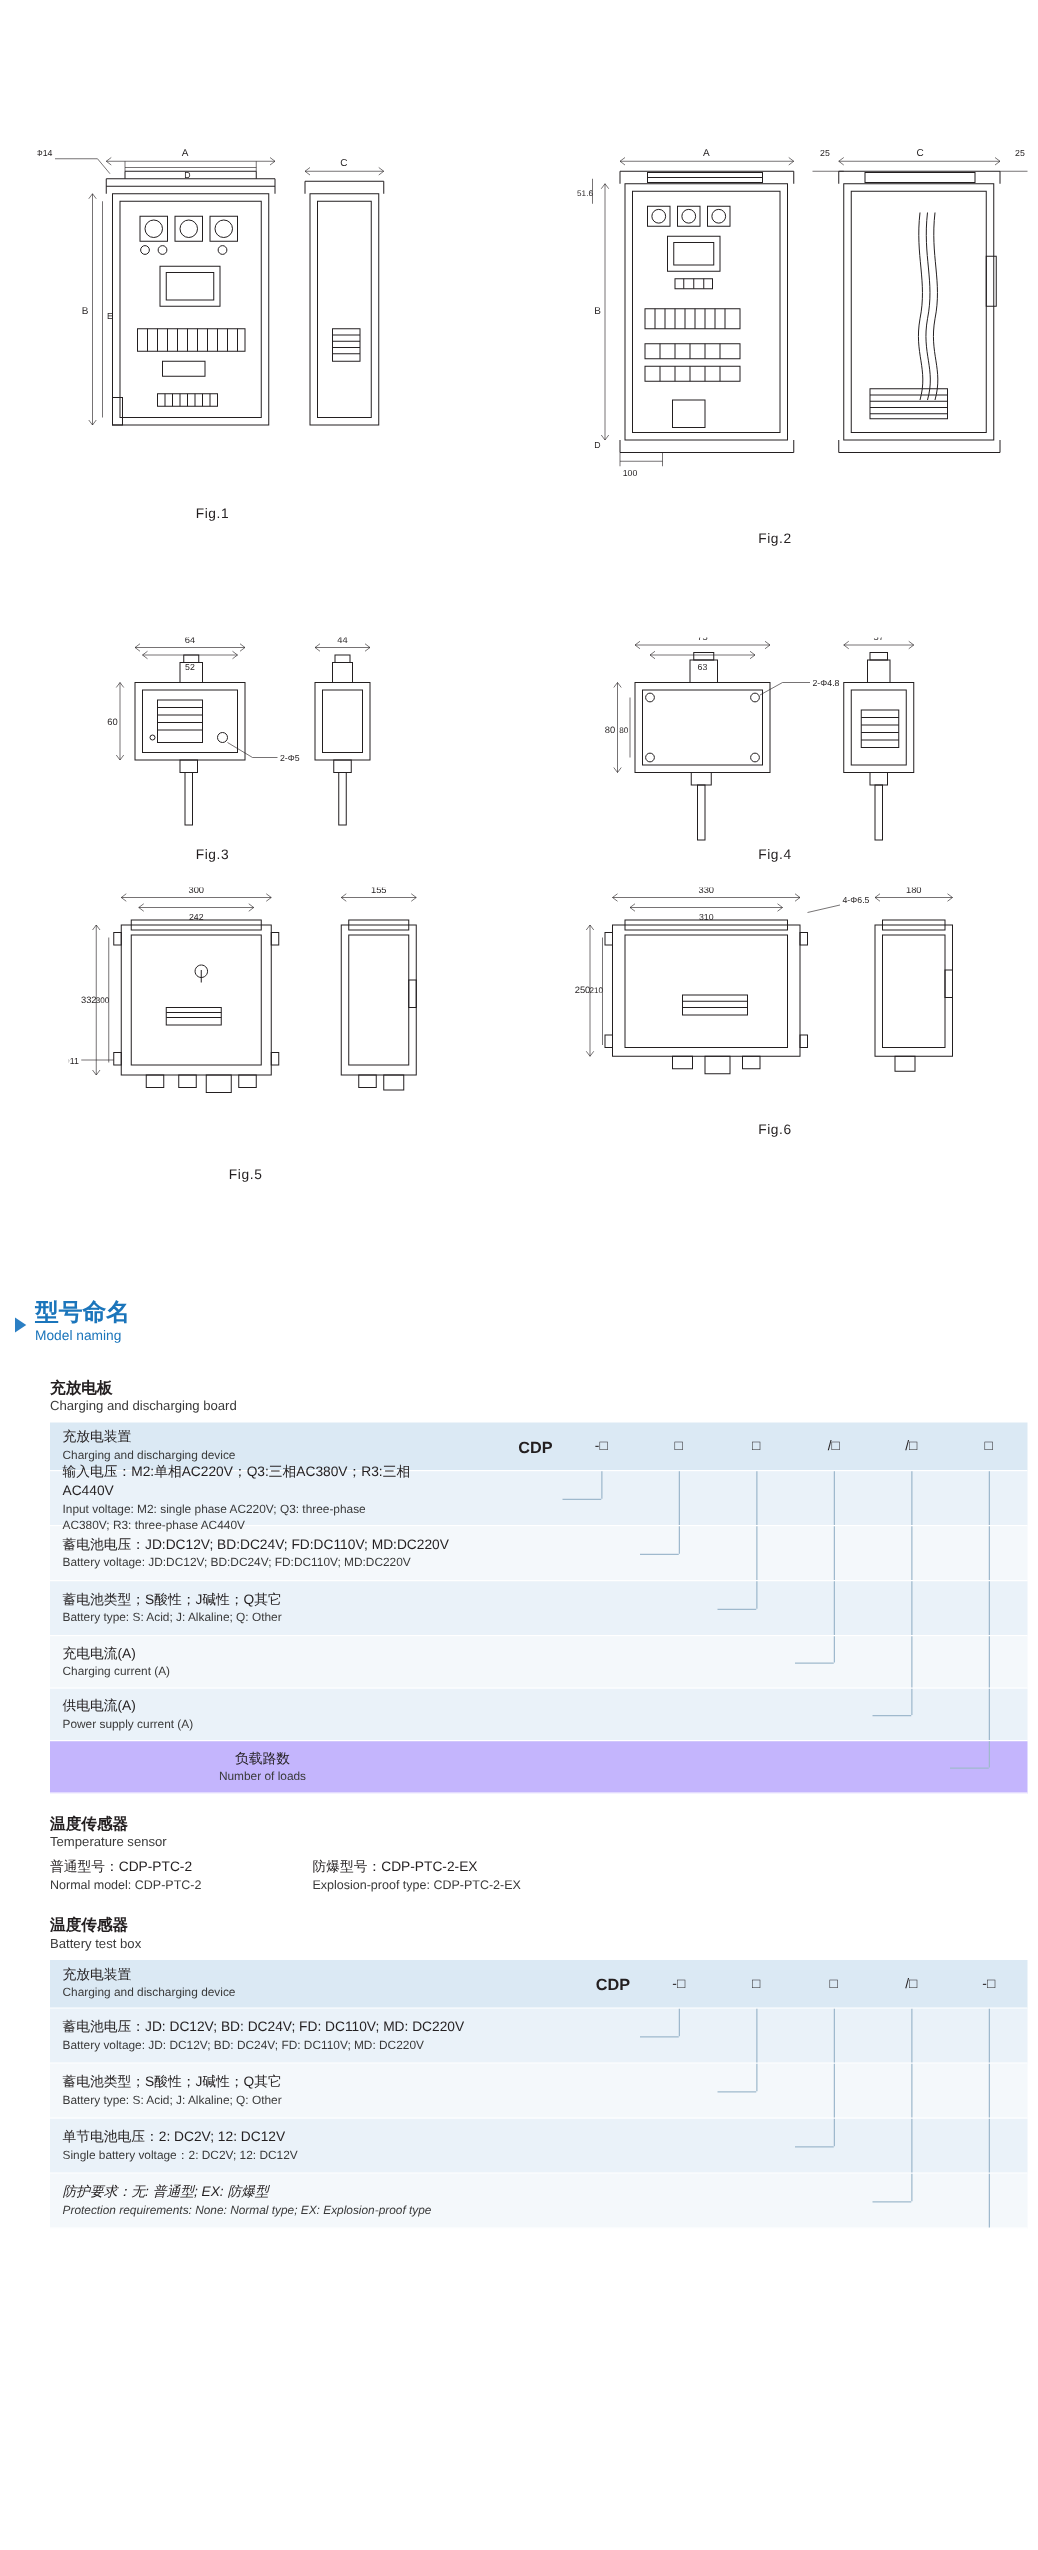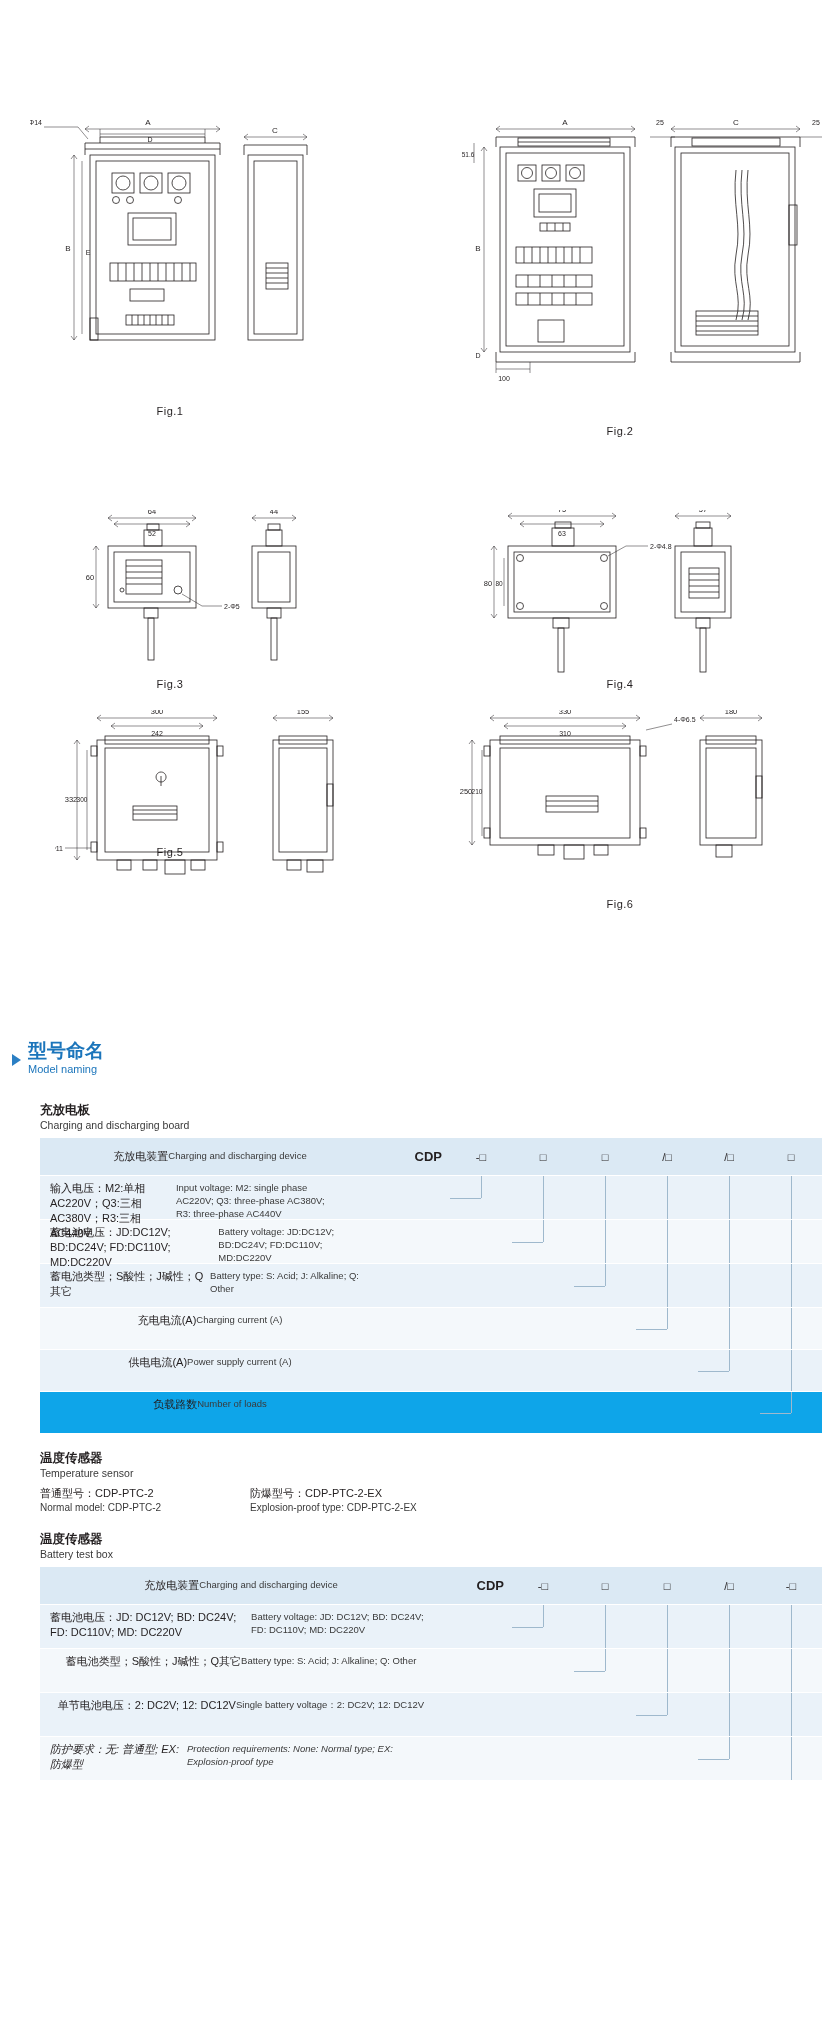--- a/index.html
+++ b/index.html
@@ -64,26 +64,26 @@
   .model-table { width: 782px; margin: 4px 0 0 0; }
   .mt-row {
     display: flex;
     align-items: stretch;
     border-bottom: 1px solid #ffffff;
     min-height: 38px;
   }
   .mt-row.code-row { background: #dbe9f4; min-height: 38px; align-items: center; }
   .mt-row.shade-a { background: #eaf2f9; }
   .mt-row.shade-b { background: #f4f8fb; }
-  .mt-row.shade-c { background: #0ea5e9; }
+  .mt-row.shade-c { background: #c4b5fd; text-align: center; }
 
   .mt-label {
     flex: 1 1 auto;
     padding: 5px 10px;
-    display:flex; flex-direction:row; justify-content:center;
+    display:flex; flex-direction:column; justify-content:center;
   }
   .mt-label .cn { font-size: 11px; line-height: 15px; color:#231f20; }
   .mt-label .en { font-size: 9.5px; line-height: 13px; color:#3a3a3a; }
 
   .mt-codes { display:flex; align-items:center; }
   .code-cell {
     width: 62px;
     text-align:center;
     font-size: 11px;
     color:#231f20;
@@ -479,21 +479,21 @@
           <line x1="278" y1="8" x2="274" y2="11"></line>
         <line x1="10" y1="138" x2="36" y2="138"></line>
       </g>
       <text x="102" y="4" font-size="7.5" text-anchor="middle" fill="#231f20" font-family="Liberation Sans, sans-serif">300</text>
       <text x="102" y="26" font-size="7" text-anchor="middle" fill="#231f20" font-family="Liberation Sans, sans-serif">242</text>
       <text x="16" y="92" font-size="7.5" text-anchor="middle" fill="#231f20" font-family="Liberation Sans, sans-serif">332</text>
       <text x="27" y="92" font-size="6.5" text-anchor="middle" fill="#231f20" font-family="Liberation Sans, sans-serif">300</text>
       <text x="248" y="4" font-size="7.5" text-anchor="middle" fill="#231f20" font-family="Liberation Sans, sans-serif">155</text>
       <text x="8" y="141" font-size="7" text-anchor="end" fill="#231f20" font-family="Liberation Sans, sans-serif">4-Φ11</text>
     </svg>
-    <div class="fig-caption" style="left:130px; top:846px; width:80px;">Fig.5</div>
+    <div class="fig-caption" style="left:130px; top:934px; width:80px;text-align:right;">Fig.5</div>
 
     <svg width="330" height="190" style="position:absolute;left:460px;top:710px;">
       <g stroke="#231f20" fill="none" stroke-width="0.8">
         <rect x="30" y="30" width="150" height="105"></rect>
         <rect x="40" y="26" width="130" height="8"></rect>
         <rect x="40" y="38" width="130" height="90"></rect>
         <rect x="86" y="86" width="52" height="16"></rect>
         <line x1="86" y1="91" x2="138" y2="91"></line>
         <line x1="86" y1="96" x2="138" y2="96"></line>
         <rect x="24" y="36" width="6" height="10"></rect>

